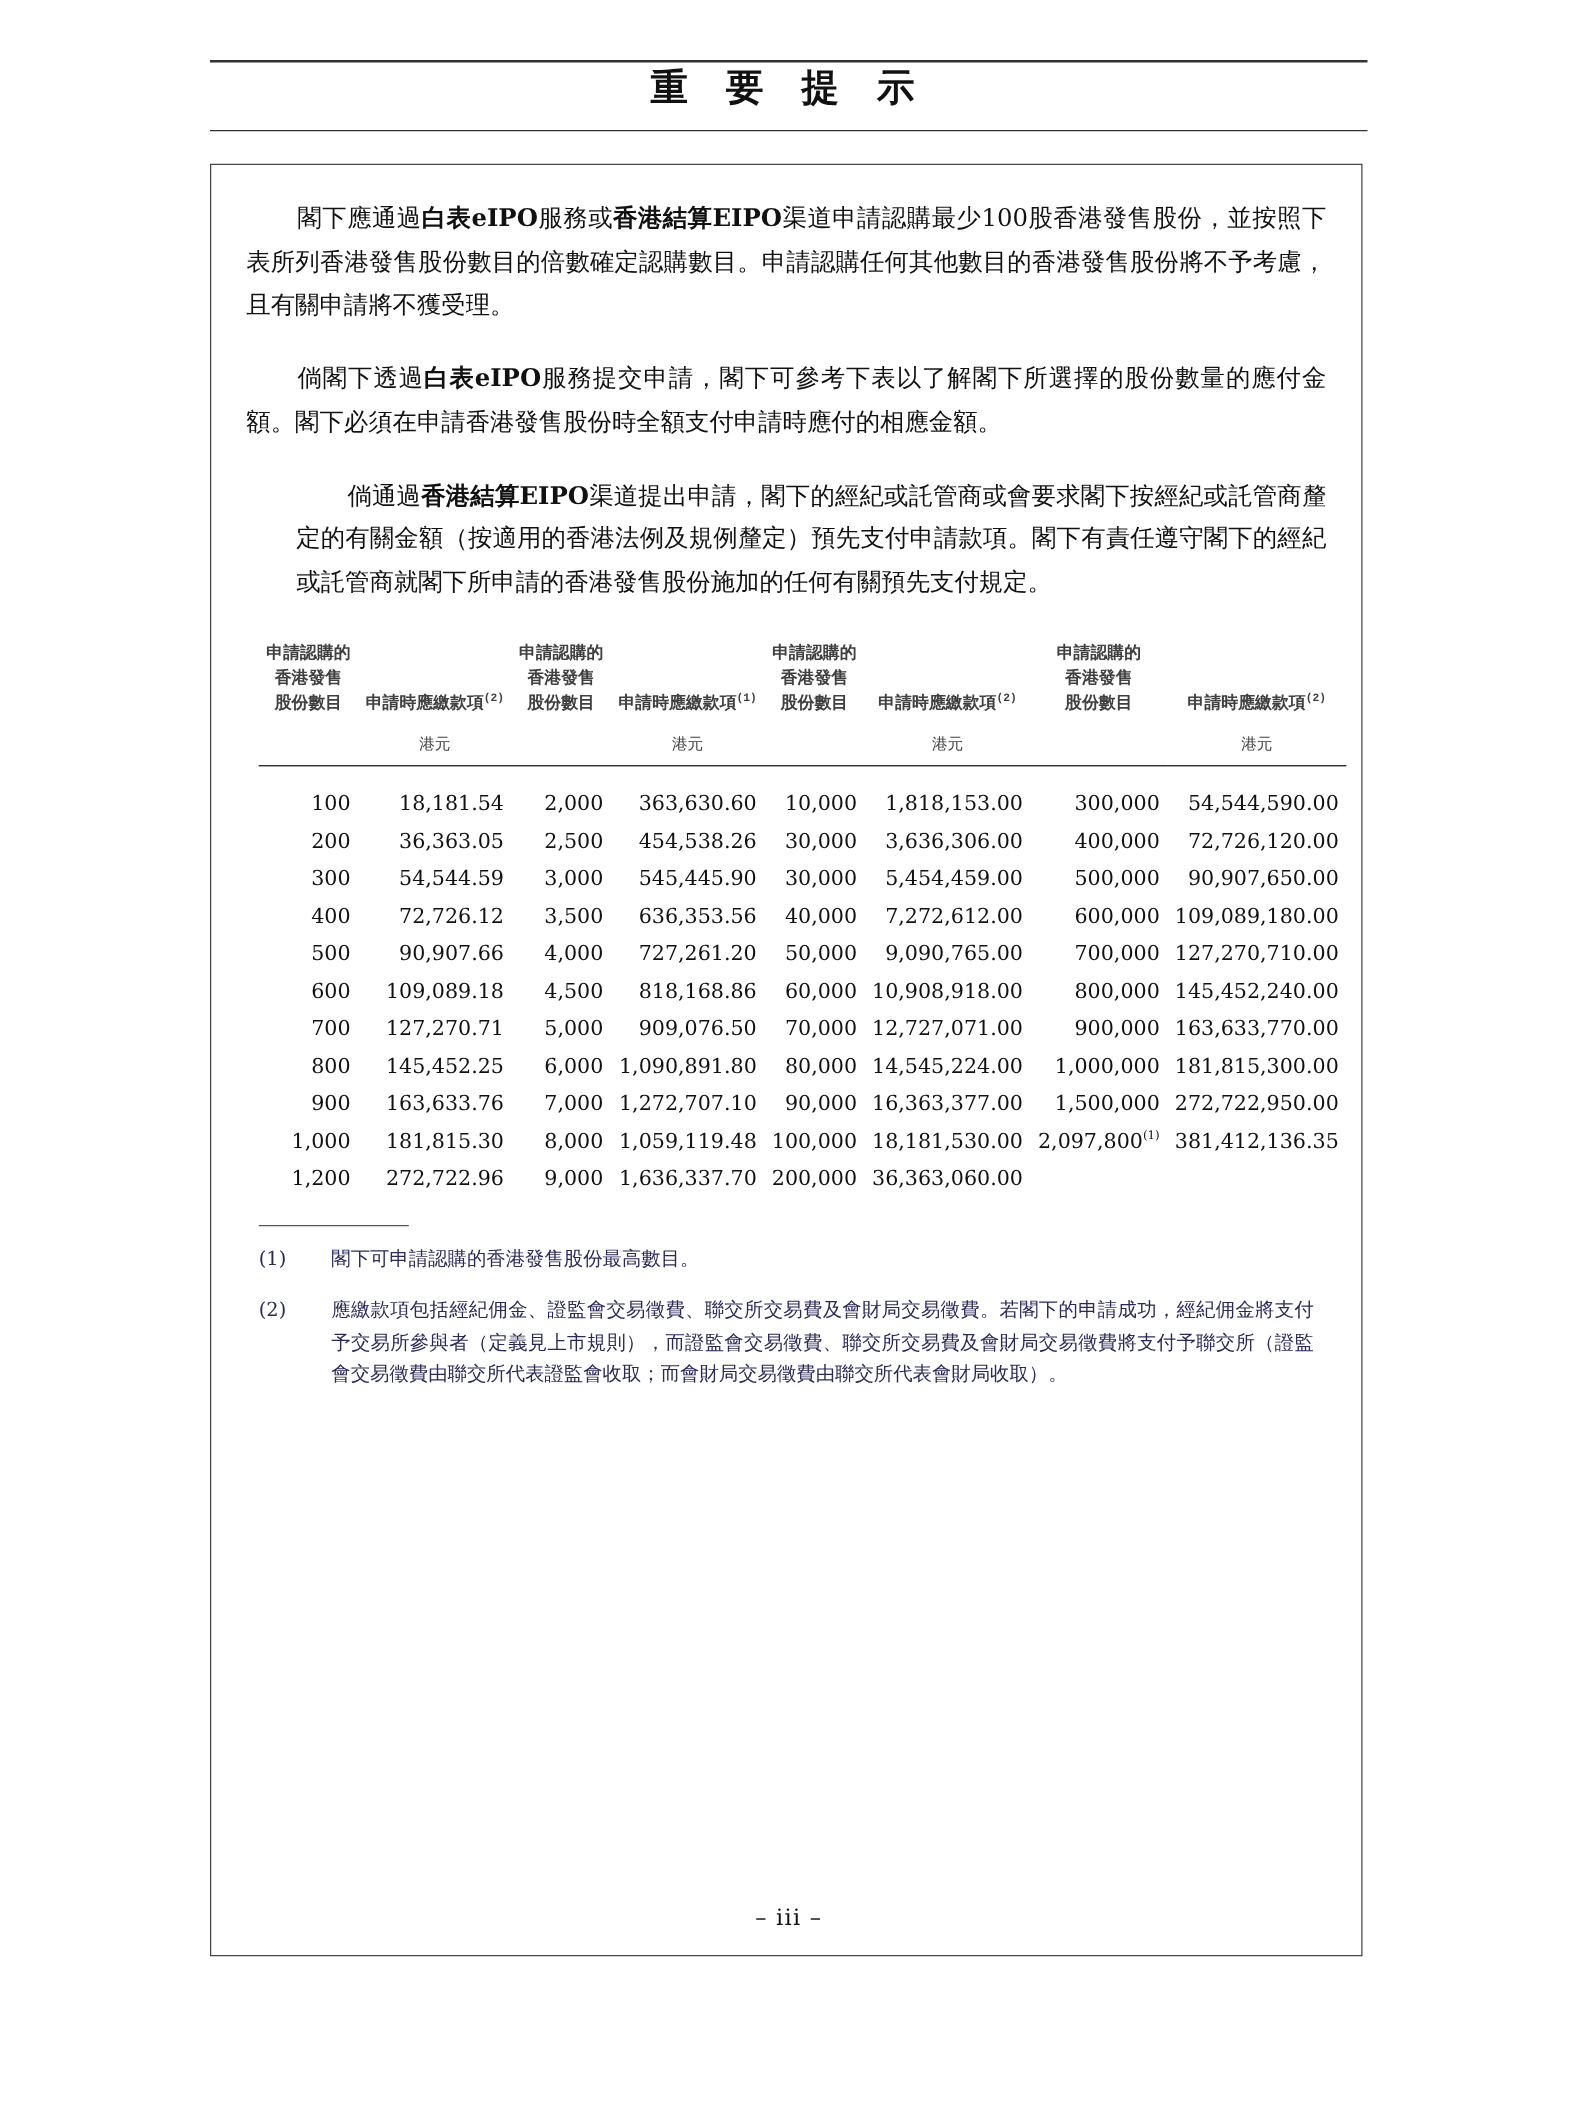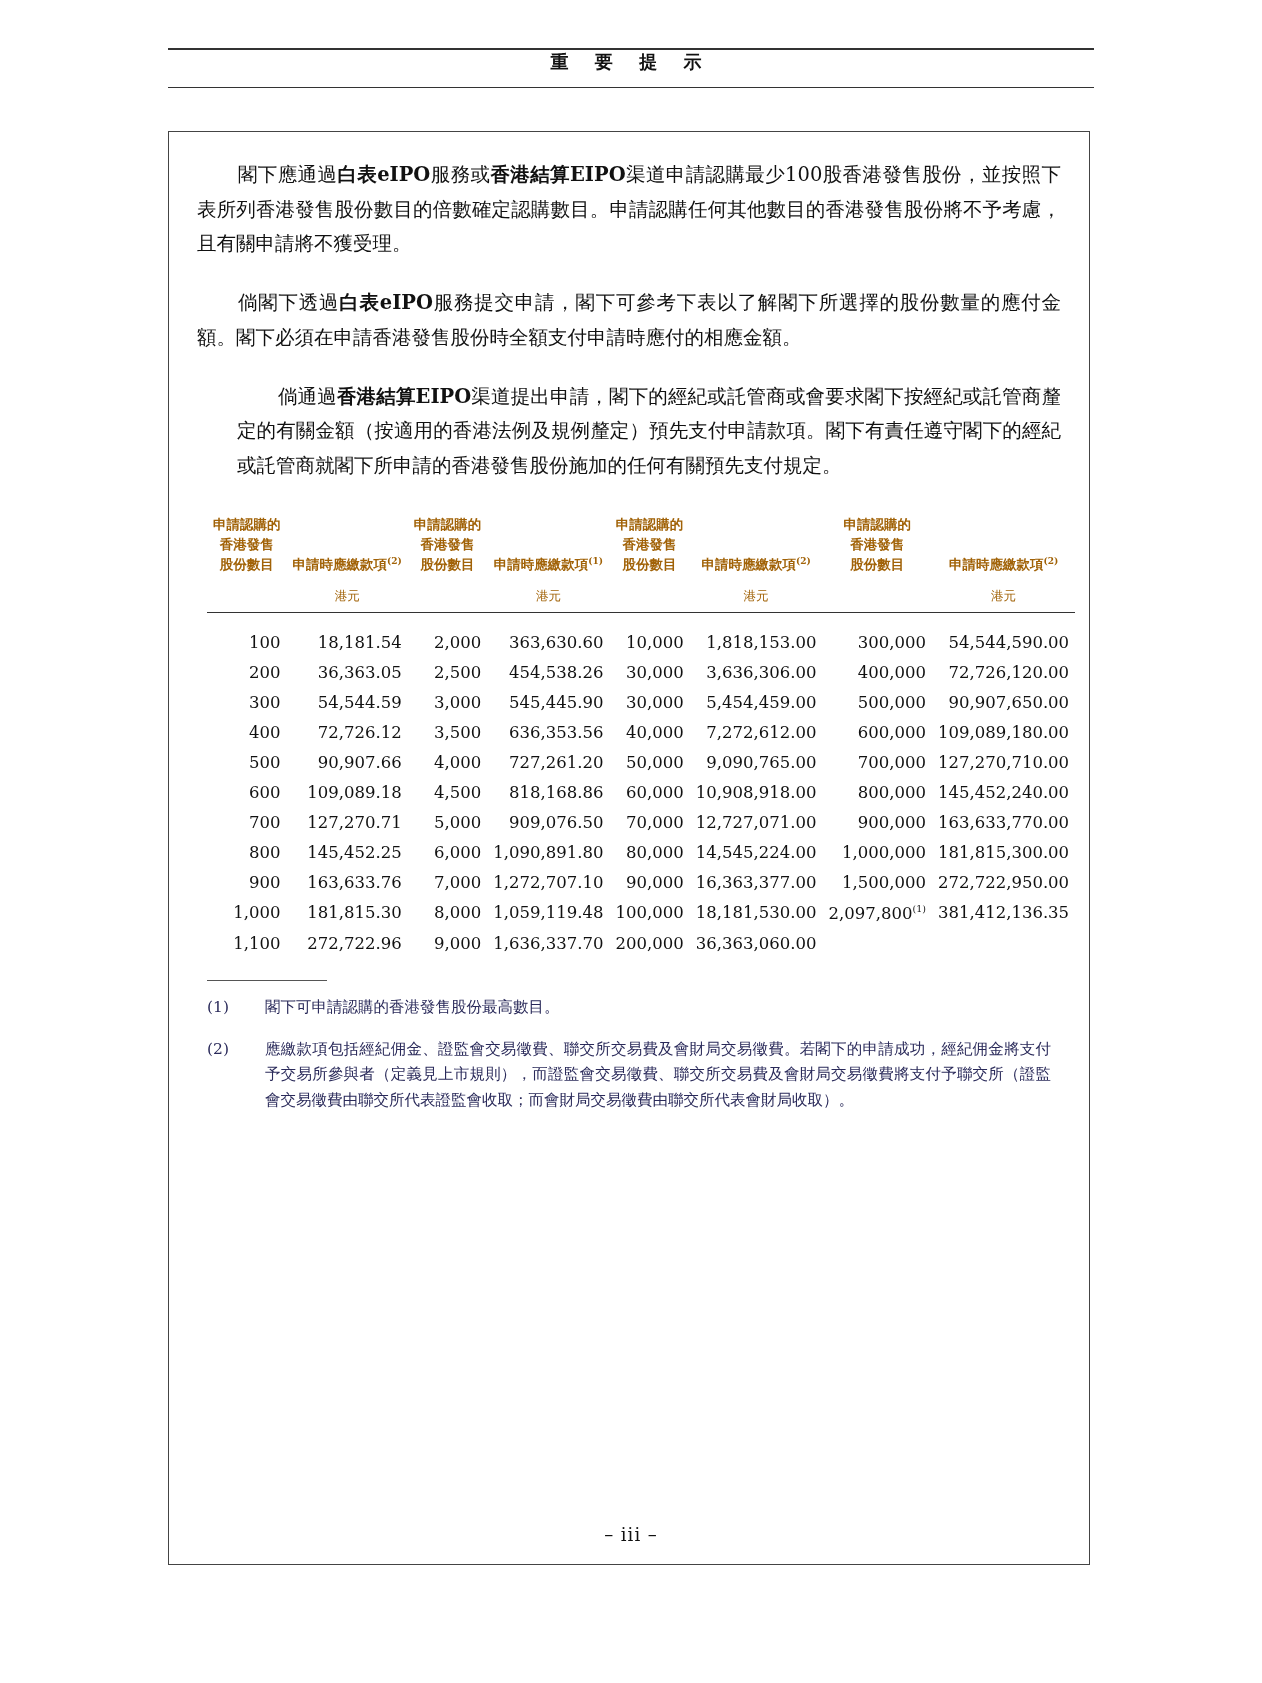--- a/index.html
+++ b/index.html
@@ -15,21 +15,21 @@
     padding:0;
   }
   
   .header {
     position:absolute; left:168px; top:48px; width:926px;
     text-align:center;
   }
   .header-title {
     font-family:"DejaVu Serif", serif;
     font-weight:700;
-    font-size:18px;
+    font-size:30px;
     letter-spacing:10px;
     color:#111;
     padding-bottom:10px;
   }
   .header-rule-top { border-top:2px solid #333; }
   .header-rule-bot { border-top:1px solid #333; margin-top:3px; }
 
   
   .frame {
     position:absolute; left:168px; top:131px;
@@ -59,21 +59,22 @@
     width:calc(100% - 16px);
     font-family:"DejaVu Serif", serif;
   }
   table.amt th {
     font-size:13.5px;
     font-weight:700;
     line-height:1.5;
     vertical-align:bottom;
     padding:0 6px 3px 6px;
     white-space:nowrap;
-    color:#a16207;
+    color:#404040;
+    font-family:Liberation Mono, monospace;
   }
   table.amt th .sup { font-size:9px; vertical-align:super; font-weight:700; }
   table.amt tr.unit th {
     font-weight:400;
     font-size:12.5px;
     padding-top:10px;
     padding-bottom:6px;
     border-bottom:1px solid #333;
   }
   table.amt td {
@@ -276,21 +277,21 @@
               <td class="sharecol">1,000</td>
               <td class="amtcol">181,815.30</td>
               <td class="sharecol">8,000</td>
               <td class="amtcol">1,059,119.48</td>
               <td class="sharecol">100,000</td>
               <td class="amtcol">18,181,530.00</td>
               <td class="sharecol">2,097,800<span class="supnote">(1)</span></td>
               <td class="amtcol">381,412,136.35</td>
             </tr>
             <tr>
-              <td class="sharecol">1,100</td>
+              <td class="sharecol">1,200</td>
               <td class="amtcol">272,722.96</td>
               <td class="sharecol">9,000</td>
               <td class="amtcol">1,636,337.70</td>
               <td class="sharecol">200,000</td>
               <td class="amtcol">36,363,060.00</td>
               <td class="sharecol"></td>
               <td class="amtcol"></td>
             </tr>
           </tbody>
       </table>

